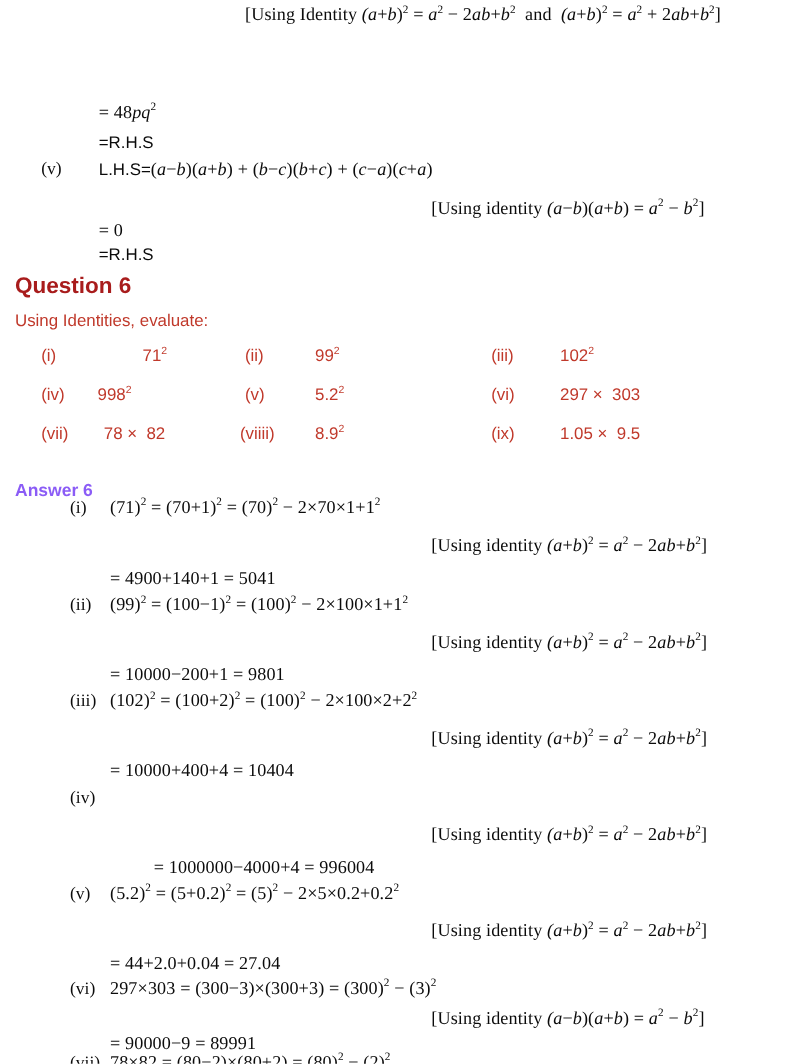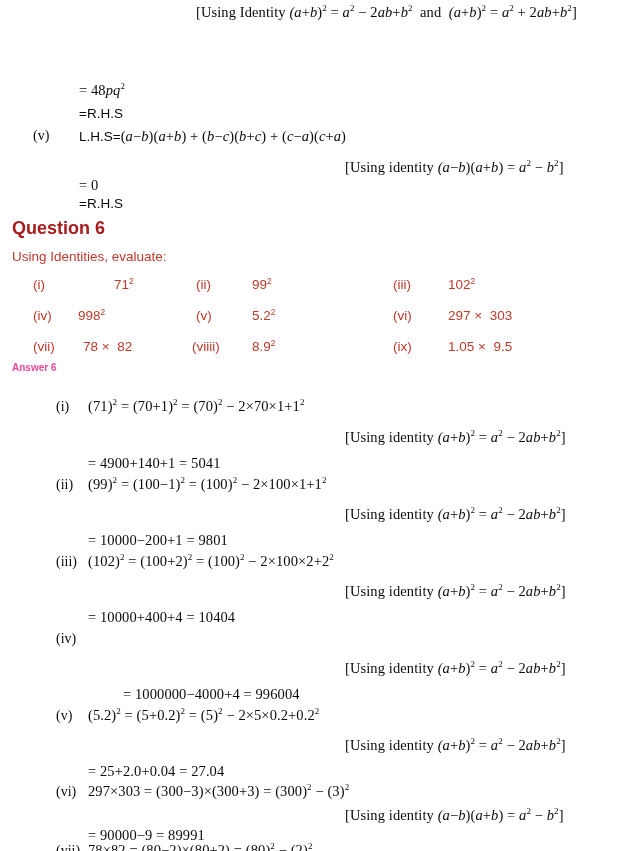--- a/index.html
+++ b/index.html
@@ -73,23 +73,24 @@
     position: absolute;
     font-family: "Liberation Sans", sans-serif;
     font-size: 13.5px;
     color: #c0392b;
     white-space: pre;
   }
   .a-head {
     position: absolute;
     font-family: "Liberation Sans", sans-serif;
     font-weight: bold;
-    font-size: 10px;
-    color: #ec4899;
+    font-size: 14px;
+    color: #8b5cf6;
     white-space: pre;
+    margin-top: 22px;
   }
 
   sup {
     font-size: 0.62em;
     vertical-align: super;
     line-height: 0;
   }
   .it { font-style: italic; }
 </style>
 </head>
@@ -164,21 +165,21 @@
   <div class="ln math" style="left:345px; top:584px;">[Using identity <span class="it">(a</span>+<span class="it">b</span>)<sup>2</sup> = <span class="it">a</span><sup>2</sup> − 2<span class="it">ab</span>+<span class="it">b</span><sup>2</sup>]</div>
   <div class="ln math" style="left:88px; top:610px;">= 10000+400+4 = 10404</div>
 
   <div class="rn" style="left:56px; top:631px;">(iv)</div>
   <div class="ln math" style="left:345px; top:661px;">[Using identity <span class="it">(a</span>+<span class="it">b</span>)<sup>2</sup> = <span class="it">a</span><sup>2</sup> − 2<span class="it">ab</span>+<span class="it">b</span><sup>2</sup>]</div>
   <div class="ln math" style="left:88px; top:687px;margin-left:35px;">= 1000000−4000+4 = 996004</div>
 
   <div class="rn" style="left:56px; top:708px;">(v)</div>
   <div class="ln math" style="left:88px; top:708px;">(5.2)<sup>2</sup> = (5+0.2)<sup>2</sup> = (5)<sup>2</sup> − 2×5×0.2+0.2<sup>2</sup></div>
   <div class="ln math" style="left:345px; top:738px;">[Using identity <span class="it">(a</span>+<span class="it">b</span>)<sup>2</sup> = <span class="it">a</span><sup>2</sup> − 2<span class="it">ab</span>+<span class="it">b</span><sup>2</sup>]</div>
-  <div class="ln math" style="left:88px; top:764px;">= 25+2.0+0.04 = 27.04</div>
+  <div class="ln math" style="left:88px; top:764px;">= 44+2.0+0.04 = 27.04</div>
 
   <div class="rn" style="left:56px; top:784px;">(vi)</div>
   <div class="ln math" style="left:88px; top:784px;">297×303 = (300−3)×(300+3) = (300)<sup>2</sup> − (3)<sup>2</sup></div>
   <div class="ln math" style="left:345px; top:808px;">[Using identity <span class="it">(a</span>−<span class="it">b</span>)(<span class="it">a</span>+<span class="it">b</span>) = <span class="it">a</span><sup>2</sup> − <span class="it">b</span><sup>2</sup>]</div>
   <div class="ln math" style="left:88px; top:828px;">= 90000−9 = 89991</div>
 
   <div class="rn" style="left:56px; top:843px;">(vii)</div>
   <div class="ln math" style="left:88px; top:843px;">78×82 = (80−2)×(80+2) = (80)<sup>2</sup> − (2)<sup>2</sup></div>
 
 </div>

